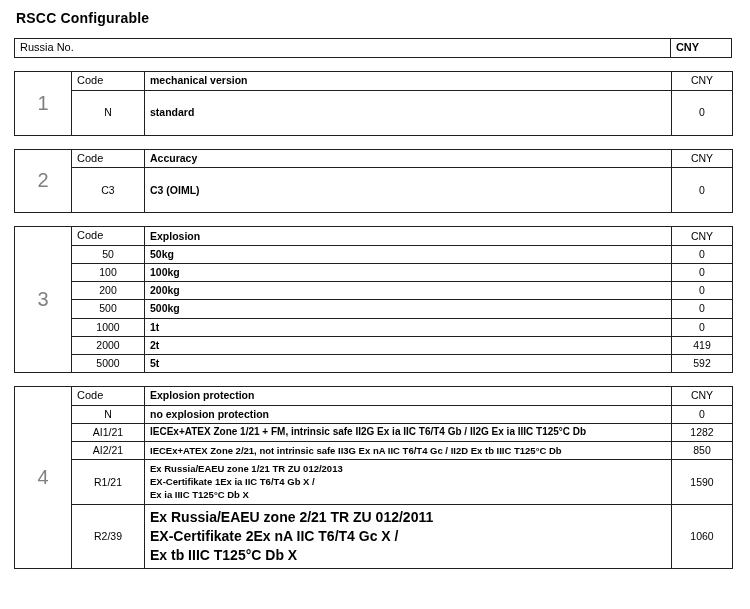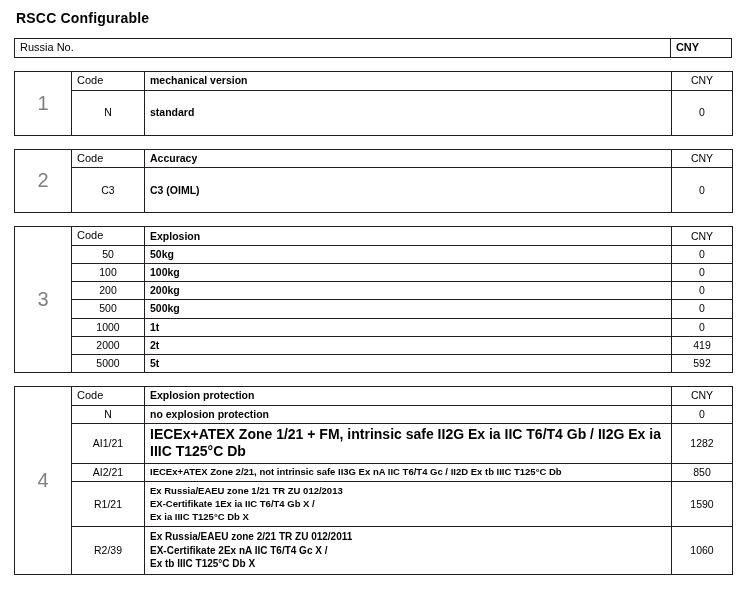--- a/index.html
+++ b/index.html
@@ -212,38 +212,38 @@
         <td class="desc">Explosion protection</td>
         <td class="price-hdr">CNY</td>
       </tr>
       <tr>
         <td class="code">N</td>
         <td class="desc">no explosion protection</td>
         <td class="price">0</td>
       </tr>
       <tr>
         <td class="code">AI1/21</td>
-        <td class="desc" style="font-size:14px;">IECEx+ATEX Zone 1/21 + FM, intrinsic safe II2G Ex ia IIC T6/T4 Gb / II2G Ex ia IIIC T125°C Db</td>
+        <td class="desc" style="font-size:10px;">IECEx+ATEX Zone 1/21 + FM, intrinsic safe II2G Ex ia IIC T6/T4 Gb / II2G Ex ia IIIC T125°C Db</td>
         <td class="price">1282</td>
       </tr>
       <tr>
         <td class="code">AI2/21</td>
         <td class="desc" style="font-size:9.5px;margin-left:16px;">IECEx+ATEX Zone 2/21, not intrinsic safe II3G Ex nA IIC T6/T4 Gc / II2D Ex tb IIIC T125°C Db</td>
         <td class="price">850</td>
       </tr>
       <tr style="height:42px;">
         <td class="code">R1/21</td>
         <td class="desc multiline nowrap" style="font-size:9.5px;">Ex Russia/EAEU zone 1/21 TR ZU 012/2013
 EX-Certifikate 1Ex ia IIC T6/T4 Gb X /
 Ex ia IIIC T125°C Db X</td>
         <td class="price">1590</td>
       </tr>
       <tr style="height:42px;">
         <td class="code">R2/39</td>
-        <td class="desc multiline nowrap" style="font-size:10px;">Ex Russia/EAEU zone 2/21 TR ZU 012/2011
+        <td class="desc multiline nowrap" style="font-size:14px;">Ex Russia/EAEU zone 2/21 TR ZU 012/2011
 EX-Certifikate 2Ex nA IIC T6/T4 Gc X /
 Ex tb IIIC T125°C Db X</td>
         <td class="price">1060</td>
       </tr>
     </tbody>
   </table>
 
 </div>
 
 </body></html>

